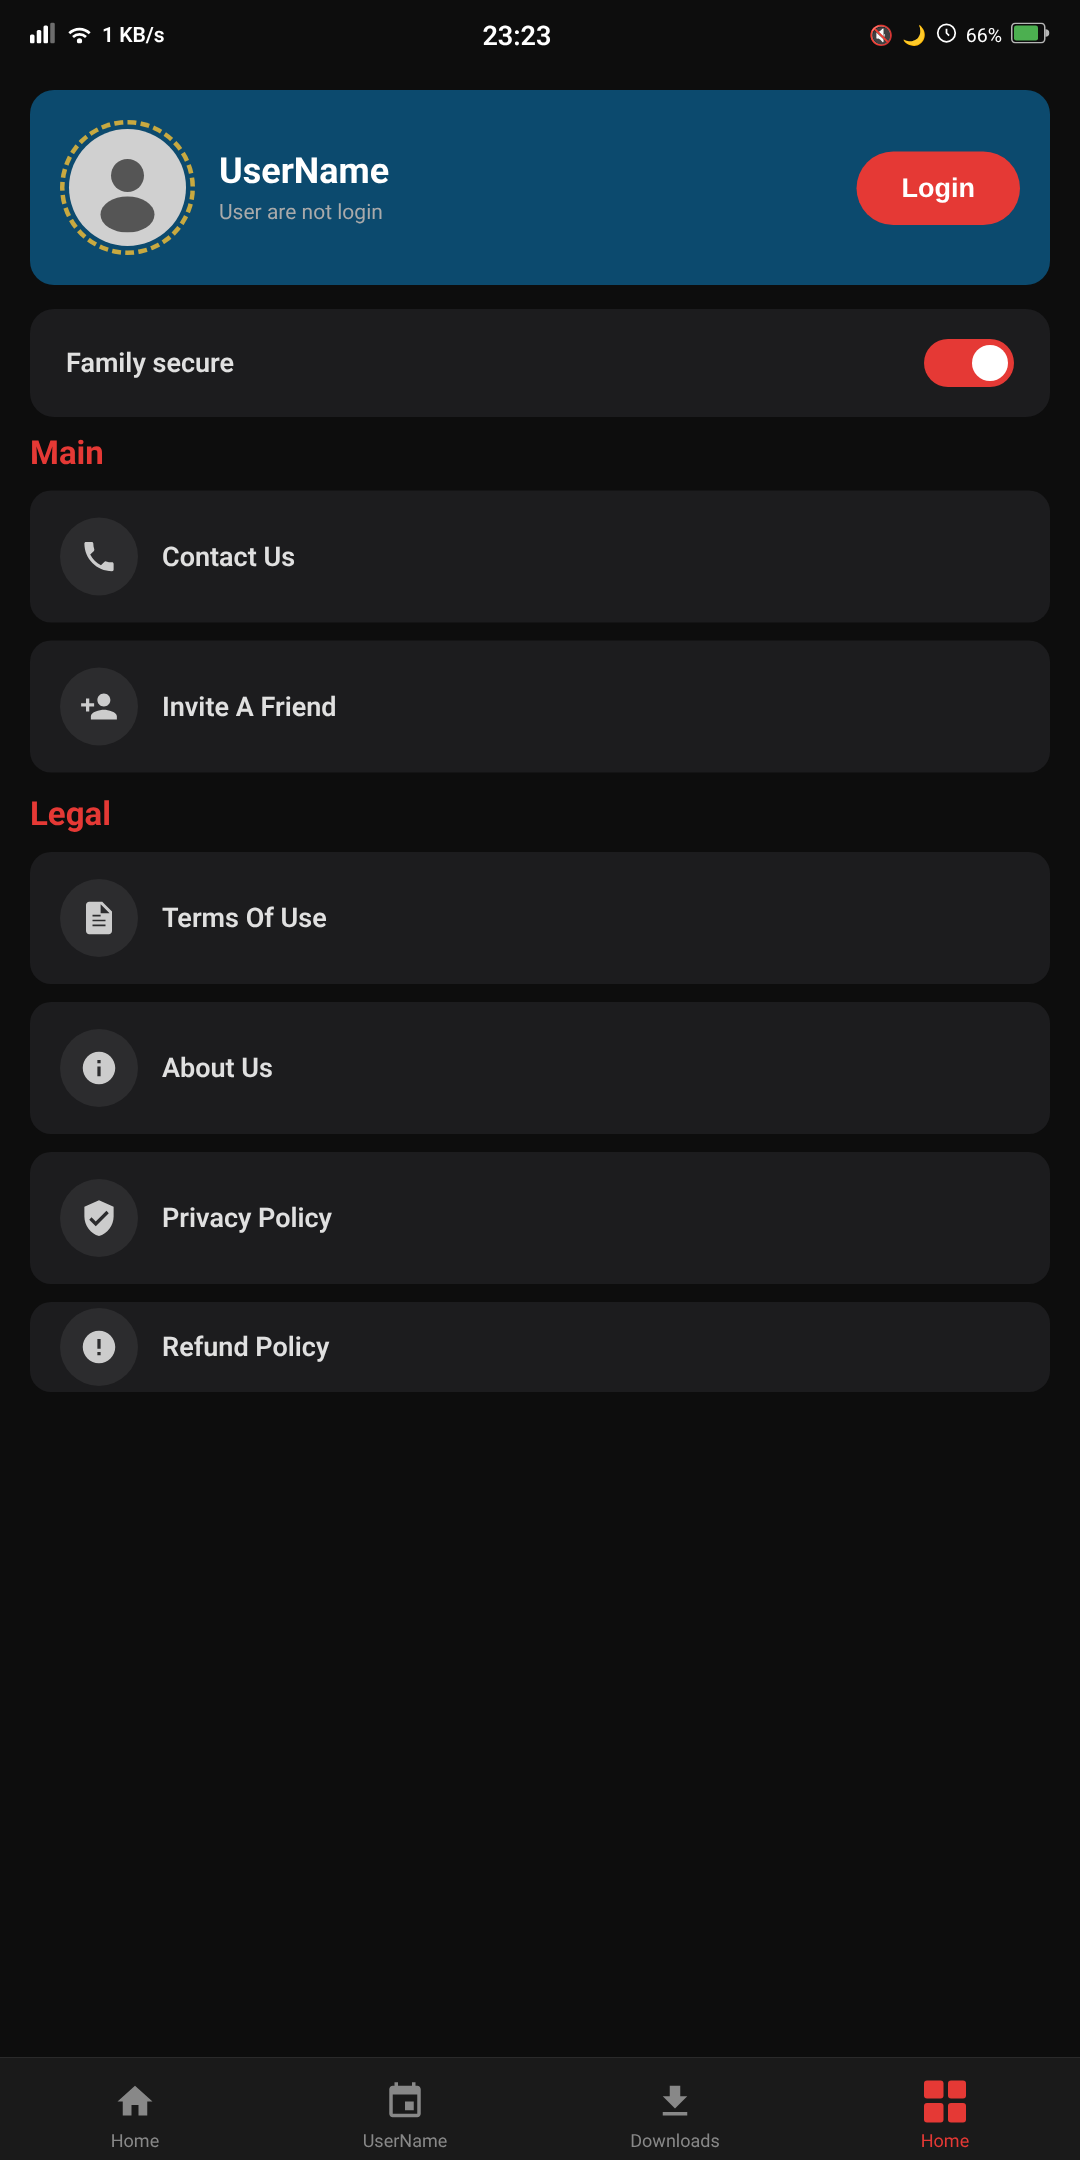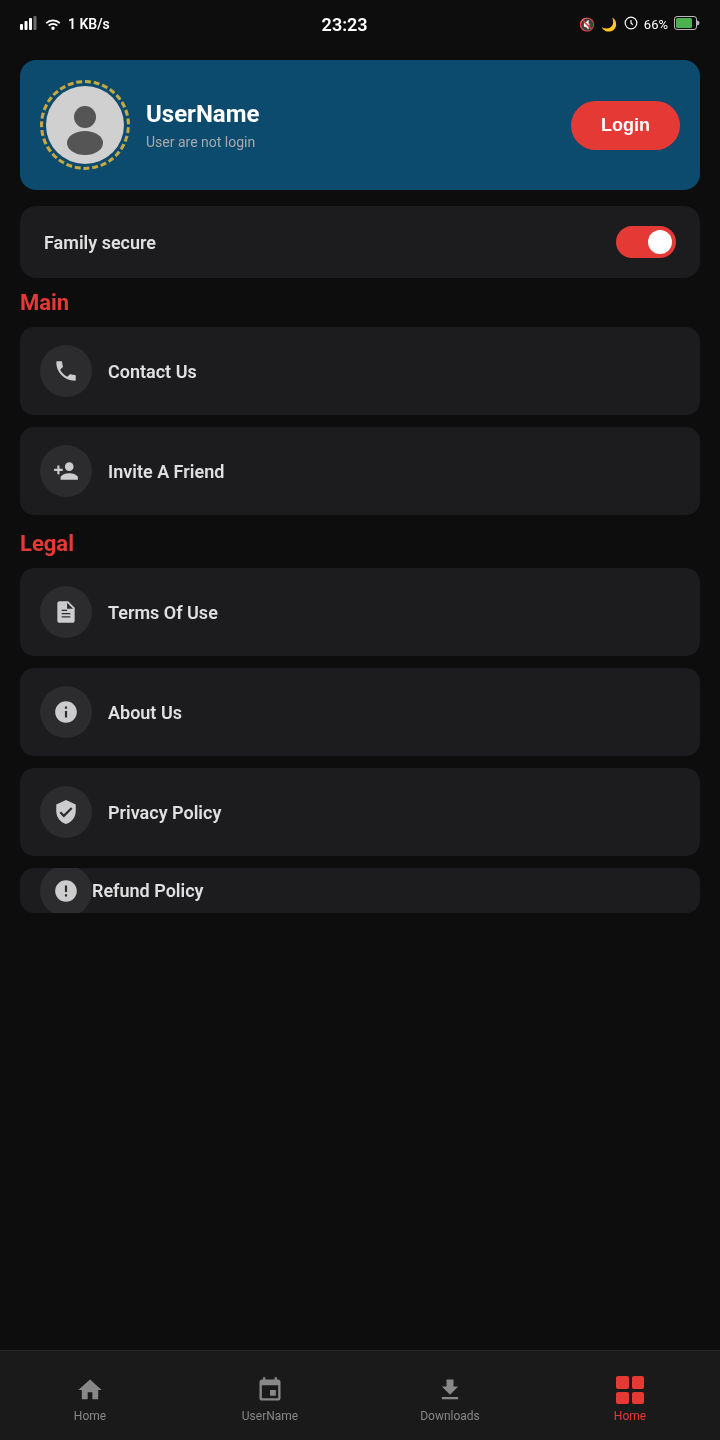--- a/index.html
+++ b/index.html
@@ -218,36 +218,37 @@
       margin-bottom: 16px;
     }
 
     
     .partial-item {
       background-color: #1c1c1e;
       border-radius: 14px;
       padding: 18px 20px;
       display: flex;
       align-items: center;
+      gap: 16px;
       margin-bottom: 0;
       cursor: pointer;
       overflow: hidden;
-      height: 45px;
+      height: 60px;
     }
 
     
     .bottom-nav {
       position: fixed;
       bottom: 0;
       left: 0;
       width: 720px;
       background-color: #1a1a1a;
       display: flex;
       border-top: 1px solid #2a2a2a;
-      height: 90px;
+      height: 69px;
     }
 
     .nav-item {
       flex: 1;
       display: flex;
       flex-direction: column;
       align-items: center;
       justify-content: center;
       gap: 5px;
       cursor: pointer;

